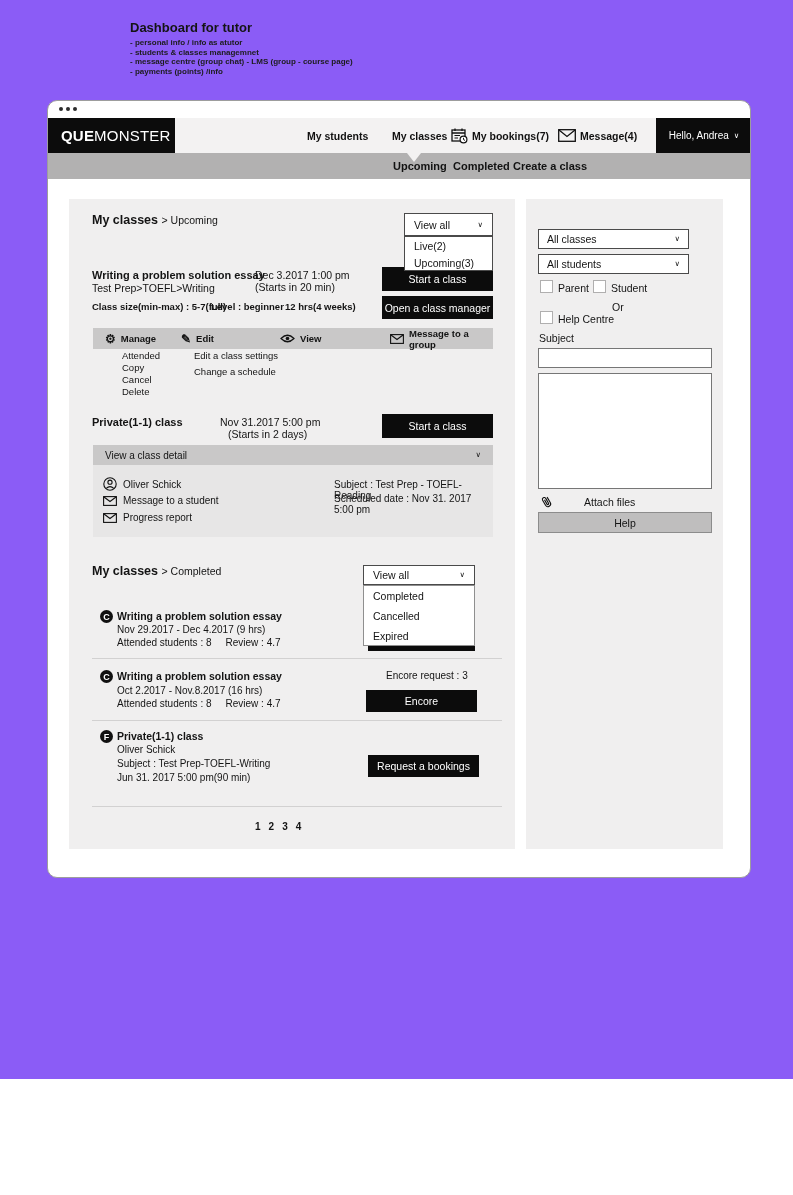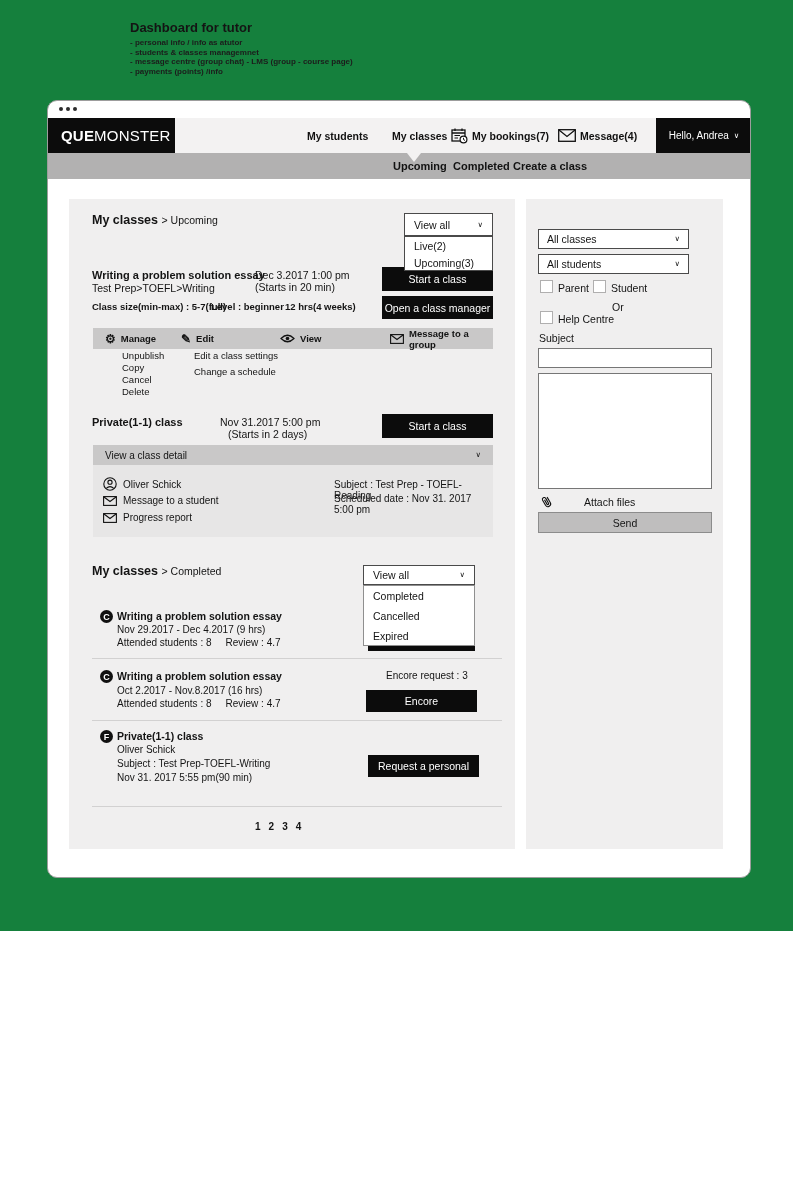--- a/index.html
+++ b/index.html
@@ -1,18 +1,18 @@
 <!DOCTYPE html>
 <html><head>
 <meta charset="utf-8">
 <style>
   * { margin:0; padding:0; box-sizing:border-box; }
   html,body { background:#fff; }
   body { font-family:"Liberation Sans", sans-serif; color:#141414; }
-  .canvas { position:relative; width:793px; height:931px; background:#15803d; overflow:hidden; }
+  .canvas { position:relative; width:793px; height:1079px; background:#8b5cf6; overflow:hidden; }
 
   
   .annotation { position:absolute; left:130px; top:20px; }
   .annotation-title { font-size:13px; font-weight:bold; margin-bottom:3px; }
   .annotation-line { font-size:8px; line-height:9.6px; font-weight:bold; color:#1c1c1c; }
 
   
   .window { position:absolute; left:47px; top:100px; width:704px; height:778px;
             border:1.5px solid #9d9d9d; border-radius:10px; background:#fff; overflow:hidden; }
   .window-dots { position:absolute; left:11px; top:6px; display:flex; gap:3px; }
@@ -211,21 +211,21 @@
           <span class="icon">
             <svg width="14" height="10" viewBox="0 0 14 10">
               <rect x="0.6" y="0.6" width="12.8" height="8.8" fill="none" stroke="#111" stroke-width="1.1"></rect>
               <polyline points="1,1 7,5.5 13,1" fill="none" stroke="#111" stroke-width="1.1"></polyline>
             </svg>
           </span>
           <span>Message to a group</span>
         </div>
       </div>
       <div class="menu-col" style="left:53px; top:151px;">
-        <div>Unpublish</div>
+        <div>Attended</div>
         <div>Copy</div>
         <div>Cancel</div>
         <div>Delete</div>
       </div>
       <div class="menu-col wide" style="left:125px; top:149px;">
         <div>Edit a class settings</div>
         <div>Change a schedule</div>
       </div>
 
       <div class="txt-b" style="left:23px; top:217px;">Private(1-1) class</div>
@@ -308,22 +308,22 @@
         <span>Review : 4.7</span>
       </div>
       <div class="txt" style="left:317px; top:471px; font-size:10px;">Encore request : 3</div>
       <div class="btn-black" style="left:297px; top:491px; width:111px; height:22px;">Encore</div>
       <div class="divider" style="top:521px;"></div>
 
       <div class="badge" style="left:31px; top:531px;">F</div>
       <div class="txt-b" style="left:48px; top:531px; font-size:10.5px;">Private(1-1) class</div>
       <div class="txt" style="left:48px; top:545px; font-size:10px;">Oliver Schick</div>
       <div class="txt" style="left:48px; top:559px; font-size:10px;">Subject : Test Prep-TOEFL-Writing</div>
-      <div class="txt" style="left:48px; top:573px; font-size:10px;">Nov 31. 2017 5:55 pm(90 min)</div>
-      <div class="btn-black" style="left:299px; top:556px; width:111px; height:22px;">Request a personal</div>
+      <div class="txt" style="left:48px; top:573px; font-size:10px;">Jun 31. 2017 5:00 pm(90 min)</div>
+      <div class="btn-black" style="left:299px; top:556px; width:111px; height:22px;">Request a bookings</div>
       <div class="divider" style="top:607px;"></div>
 
       <div class="pagination">
         <span>1</span>
         <span>2</span>
         <span>3</span>
         <span>4</span>
       </div>
     </div>
 
@@ -352,16 +352,16 @@
       <textarea class="side-input" style="top: 174px; height: 116px; resize: none;"></textarea>
 
       <div class="detail-row" style="left:15px; top:296px;gap:32px;">
         <span class="icon" style="transform:rotate(-30deg);">
           <svg width="11" height="13" viewBox="0 0 11 13">
             <path d="M8.2 3 v6.3 a2.7 2.7 0 0 1 -5.4 0 V3.4 a1.8 1.8 0 0 1 3.6 0 v5.6 a0.9 0.9 0 0 1 -1.8 0 V4" fill="none" stroke="#111" stroke-width="1.1"></path>
           </svg>
         </span>
         <span style="font-size:10.5px;">Attach files</span>
       </div>
-      <div class="send-btn">Send</div>
+      <div class="send-btn">Help</div>
     </div>
   </div>
 </div>
 
 </body></html>

